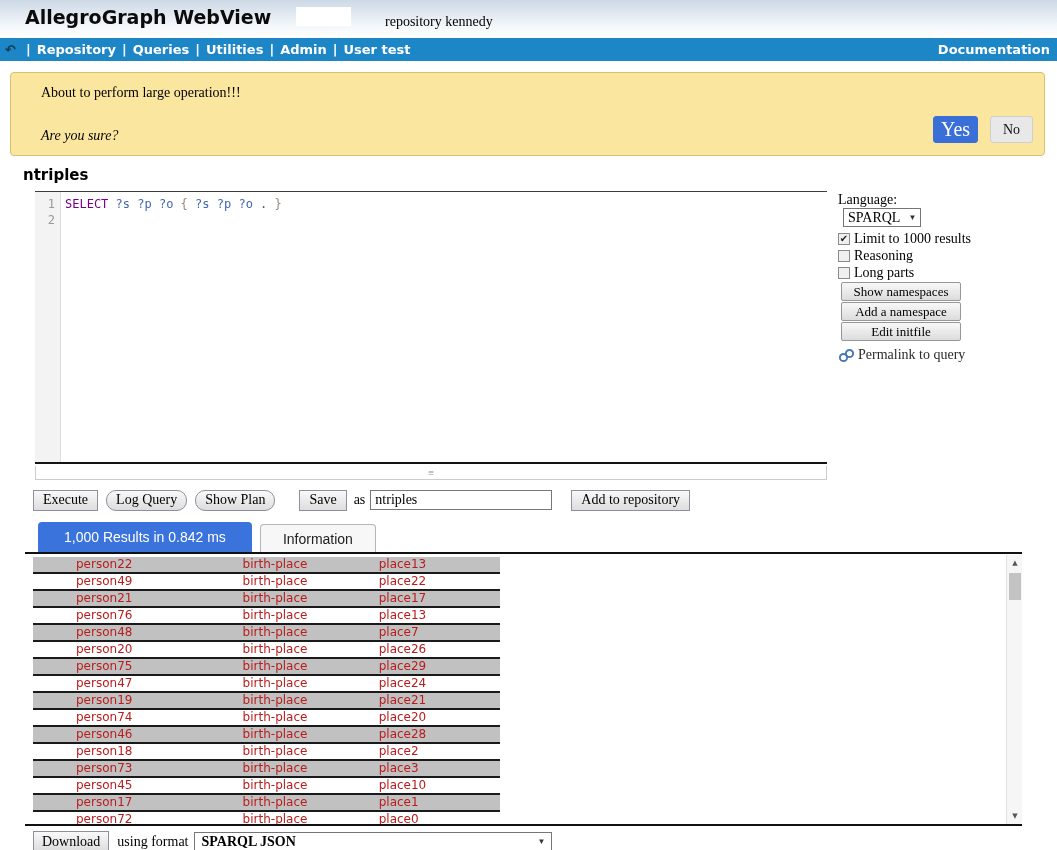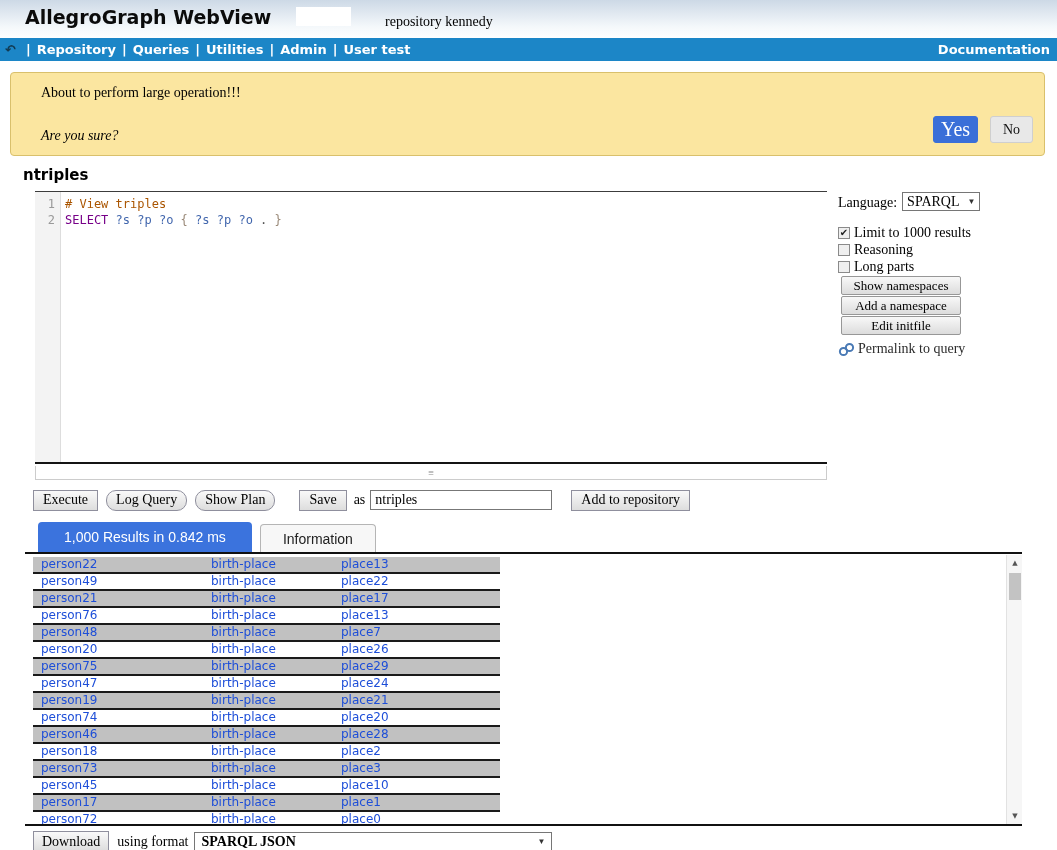--- a/index.html
+++ b/index.html
@@ -54,21 +54,21 @@
   .tok-bracket { color:#998877; }
   .tok-plain { color:#555; }
 
   .resize-strip { position:absolute; left:35px; top:466px; width:792px; height:14px;
                   border:1px solid #ccc; border-top:none; background:#fff;
                   display:flex; align-items:center; justify-content:center; cursor:ns-resize; }
   .grip { color:#888; font-size:10px; line-height:10px; }
 
   
   .options { position:absolute; left:838px; top:192px; width:215px; font-size:14px; }
-  .lang-row { display:flex; align-items:flex-end; margin-bottom:13px; }
+  .lang-row { display:flex; align-items:flex-start; margin-bottom:3px;flex-direction:column; }
   .fake-select { border:1px solid #767676; background:#fff; padding:0 4px; height:19px;
                  display:inline-flex; align-items:center; margin-left:5px; cursor:pointer; }
   .fake-select .arrow { font-size:8px; margin-left:8px; color:#333; }
   .cb-row { display:flex; align-items:center; height:17px; margin-bottom:0px; cursor:pointer; }
   .cb-box { width:12px; height:12px; border:1px solid #8a8a8a; background:#efefef; margin-right:4px;
             font-size:10px; line-height:10px; text-align:center; color:#222; font-family:"DejaVu Sans", sans-serif; }
   .side-btn { display:block; width:120px; height:19px; margin:1px 0 0 3px;
               background:linear-gradient(#f8f8f8,#dcdcdc); border:1px solid #979797; border-radius:2px;
               font-family:"Liberation Serif", serif; font-size:13px; cursor:pointer; }
   .permalink { display:flex; align-items:center; margin-top:6px; cursor:pointer; color:#2b2b2b; }
@@ -97,21 +97,21 @@
 
   
   .results { position:absolute; left:25px; top:554px; width:997px; height:272px;
              border-bottom:2px solid #111; overflow:hidden; }
   .rtable { position:absolute; left:8px; top:0; width:467px;
             font-family:"DejaVu Sans", sans-serif; font-size:12px; }
   .row-sliver { height:3px; background:#fff; border-bottom:0; }
   .rrow { display:flex; height:17px; line-height:15px; border-bottom:2px solid #1a1a1a; }
   .rrow.gray { background:#c1c1c1; }
   .rrow.white { background:#fff; }
-  .rcell { color:#1d4ed8; padding-left:8px; overflow:hidden; cursor:pointer; }
+  .rcell { color:#b91c1c; padding-left:8px; overflow:hidden; cursor:pointer;margin-left:35px; }
   .c1 { width:170px; } .c2 { width:130px; } .c3 { width:167px; }
 
   .scrollbar { position:absolute; right:0; top:1px; bottom:0; width:16px; background:#f6f6f6;
                border-left:1px solid #e2e2e2; }
   .sb-btn { position:absolute; left:0; width:16px; height:16px; text-align:center;
             font-size:7px; color:#555; line-height:16px; cursor:pointer;
             font-family:"DejaVu Sans", sans-serif; }
   .sb-up { top:0; } .sb-down { bottom:0; }
   .sb-thumb { position:absolute; left:2px; top:18px; width:12px; height:27px; background:#c3c3c3; cursor:pointer; }
 
@@ -157,21 +157,20 @@
 </div>
 
 <div class="query-name">ntriples</div>
 
 <div class="editor">
   <div class="gutter">
       <div>1</div>
       <div>2</div>
     </div>
   <div class="code">
-      <div class="code-line"><span class="tok-comment"># View triples</span></div>
       <div class="code-line"><span class="tok-keyword">SELECT</span><span class="tok-plain"> </span><span class="tok-var">?s ?p ?o</span><span class="tok-bracket"> { </span><span class="tok-var">?s ?p ?o</span><span class="tok-plain"> . </span><span class="tok-bracket">}</span></div>
     </div>
 </div>
 <div class="resize-strip">
   <span class="grip">≡</span>
 </div>
 
 <div class="options">
   <div class="lang-row">
     <span>Language:</span>

